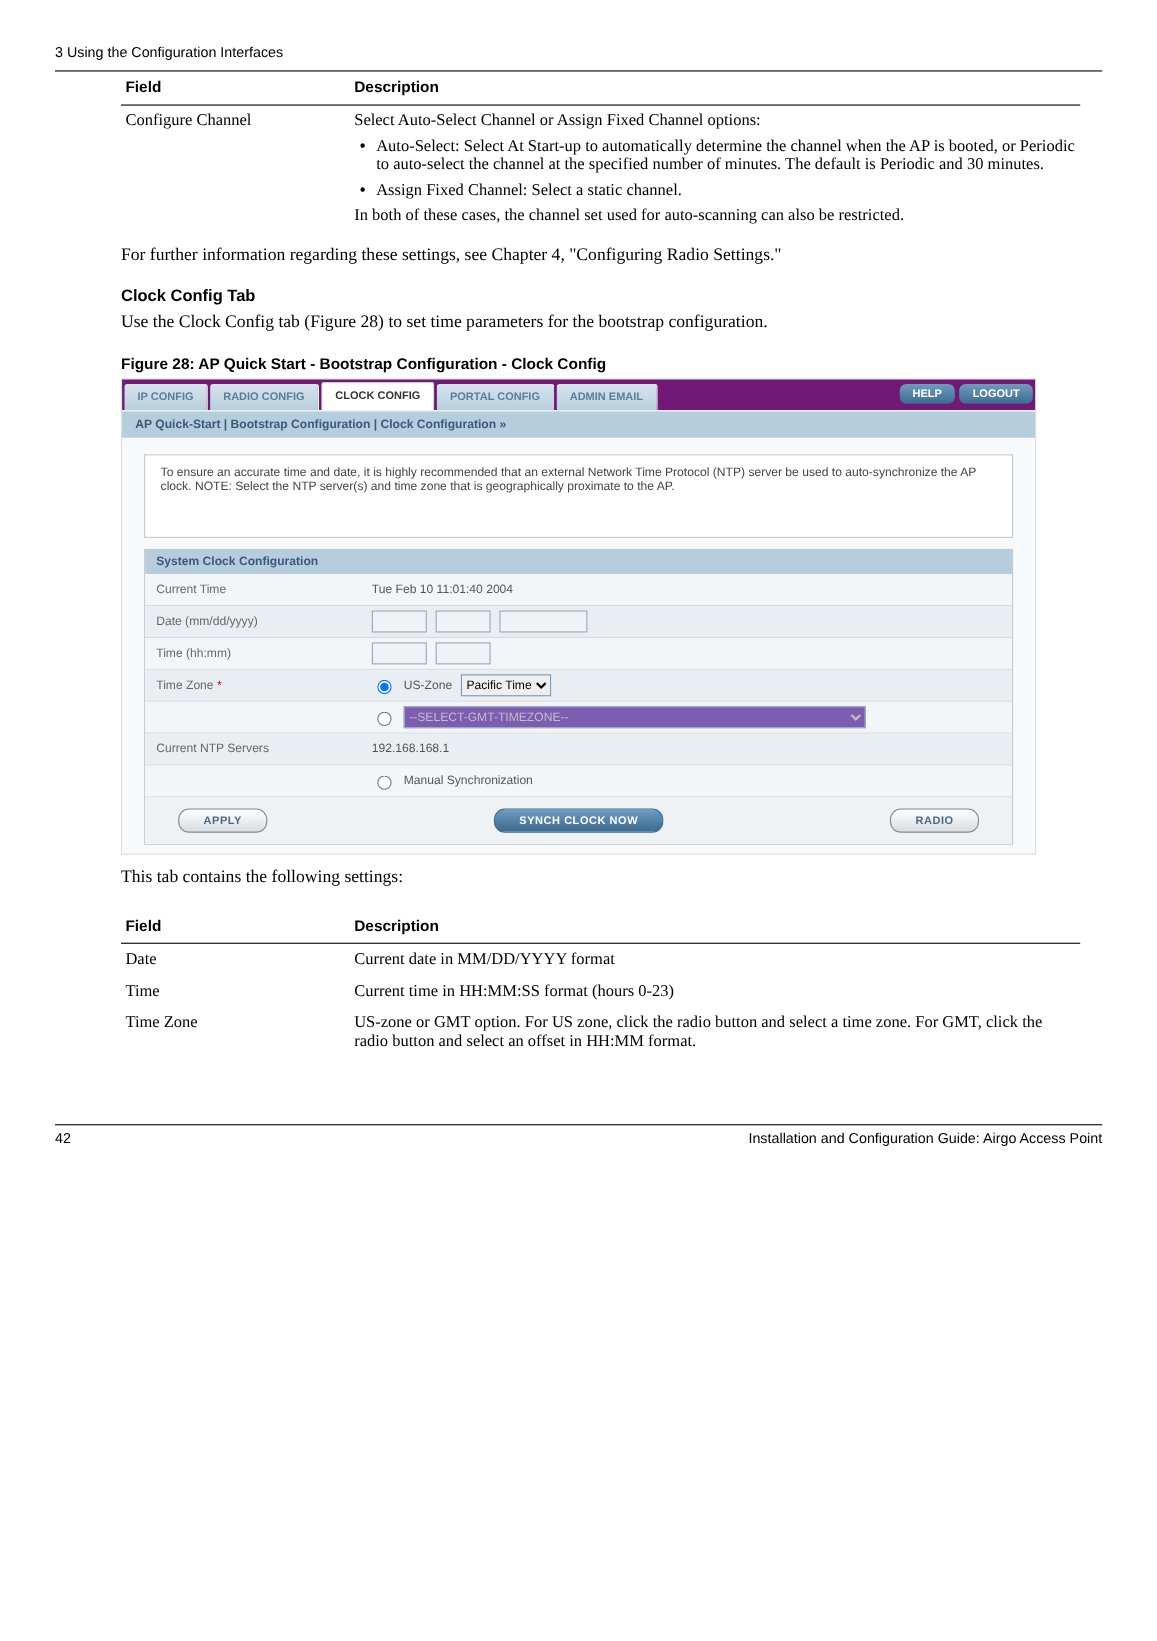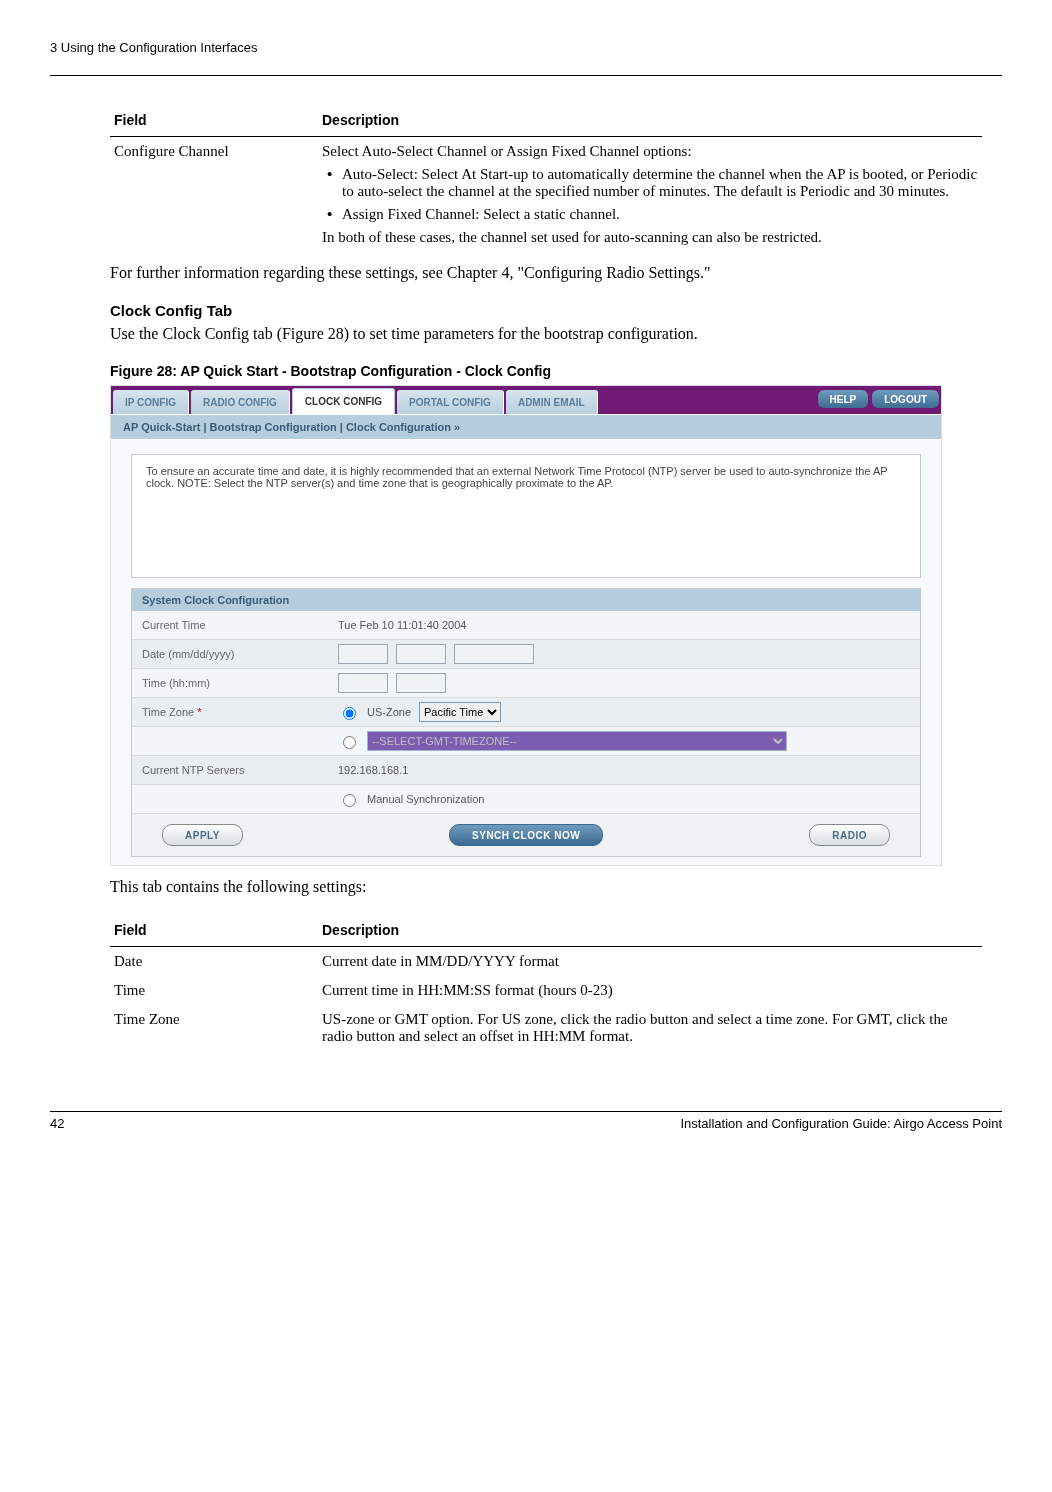--- a/index.html
+++ b/index.html
@@ -9,22 +9,21 @@
     margin: 0;
     padding: 40px 50px;
     width: 1052px;
     box-sizing: border-box;
     background: #fff;
   }
   .page-header {
     font-family: Arial, Helvetica, sans-serif;
     font-size: 13px;
     border-bottom: 1px solid #000;
-    padding-bottom: 20px;
-    margin-bottom: 30px;
+    padding-bottom: 9px;
   }
   .indent-block {
     margin-left: 60px;
     margin-right: 20px;
   }
   .field-table {
     width: 100%;
     border-collapse: collapse;
   }
   .field-table th {
@@ -127,21 +126,21 @@
     border-top: 1px solid #fff;
     border-bottom: 1px solid #fff;
   }
   .info-box {
     margin: 14px 20px 10px 20px;
     border: 1px solid #c8c8c8;
     background: #fff;
     padding: 10px 14px;
     font-size: 11px;
     color: #444;
-    height: 124px;
+    height: 76px;
     box-sizing: border-box;
   }
   .settings-box {
     margin: 8px 20px 8px 20px;
     border: 1px solid #c8c8c8;
     background: #fff;
   }
   .settings-title {
     background: #b6cdde;
     color: #3b5a77;

